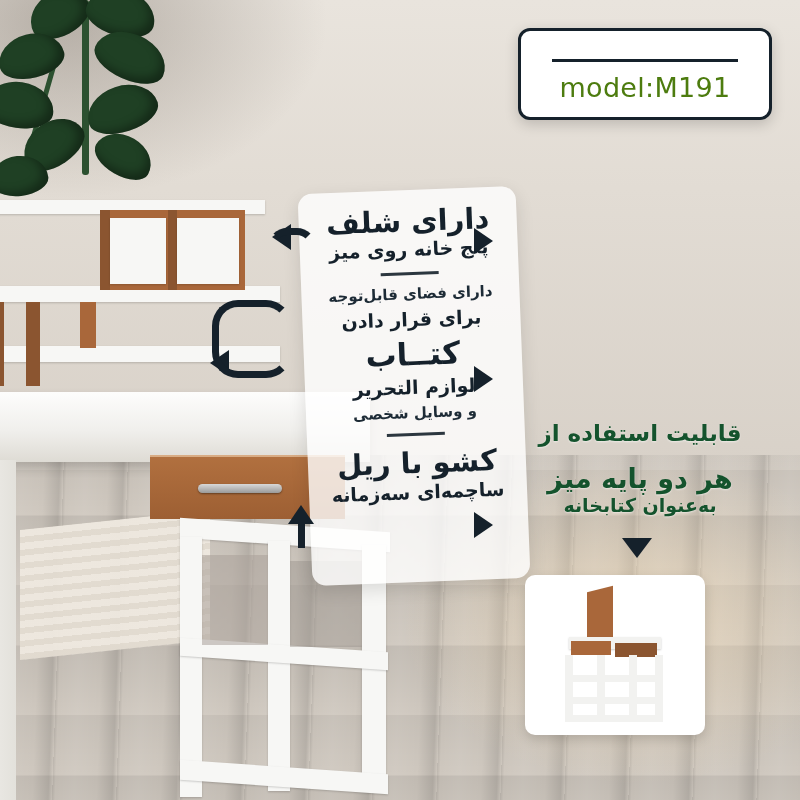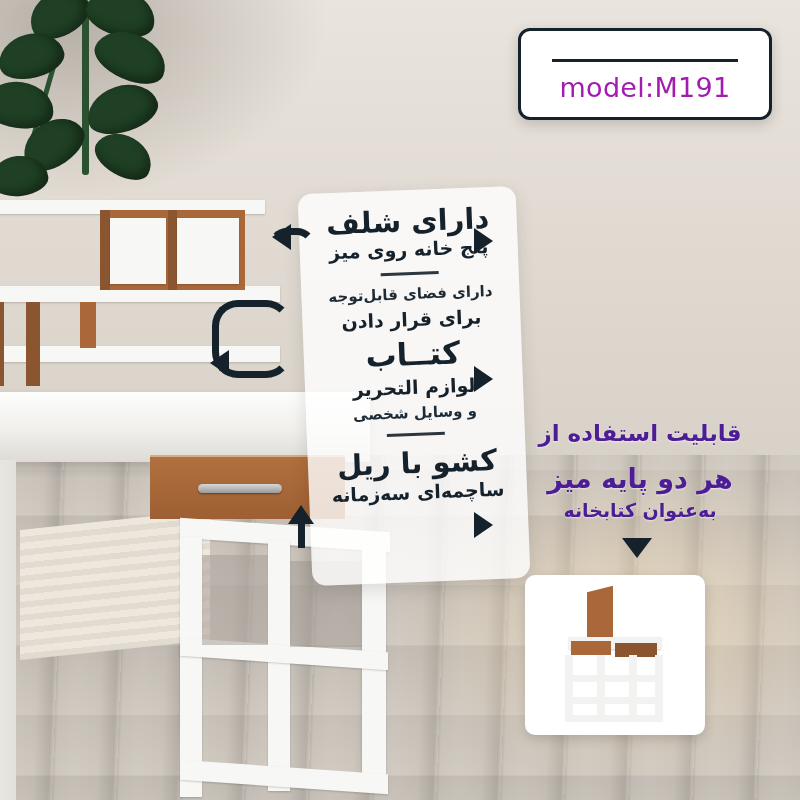--- a/index.html
+++ b/index.html
@@ -159,21 +159,21 @@
     letter-spacing: 1px;
     line-height: 1.05;
   }
   .title-rule {
     width: 186px; height: 3px;
     background: #15212b;
     margin: 12px auto 10px;
   }
   .title-card .t2 {
     font-size: 27px;
-    color: #a21caf;
+    color: #4d7c0f;
     direction: ltr;
     letter-spacing: .3px;
   }
 
   
   .feature-card {
     position: absolute;
     left: 305px; top: 190px;
     width: 218px; height: 392px;
     background: rgba(255,255,255,0.80);
@@ -220,26 +220,26 @@
     border: 7px solid #15212b;
     border-radius: 26px;
   }
 
   
   .right-text {
     position: absolute;
     right: 30px; top: 420px;
     width: 260px;
     text-align: center;
-    color: #4c1d95;
+    color: #14532d;
     text-shadow: 0 1px 2px rgba(255,255,255,0.55);
   }
   .rt1 { font-size: 23px; font-weight: 700; }
   .rt2 { font-size: 27px; font-weight: 700; margin-top: 17px; }
-  .rt3 { font-size: 19px; font-weight: 700; margin-top: 5px; }
+  .rt3 { font-size: 19px; font-weight: 700; }
 
   .mini-card {
     position: absolute;
     right: 95px; bottom: 65px;
     width: 180px; height: 160px;
     background: #ffffff;
     border-radius: 10px;
     box-shadow: 0 4px 12px rgba(0,0,0,0.15);
   }
   .mini-shelf { position: absolute; }

